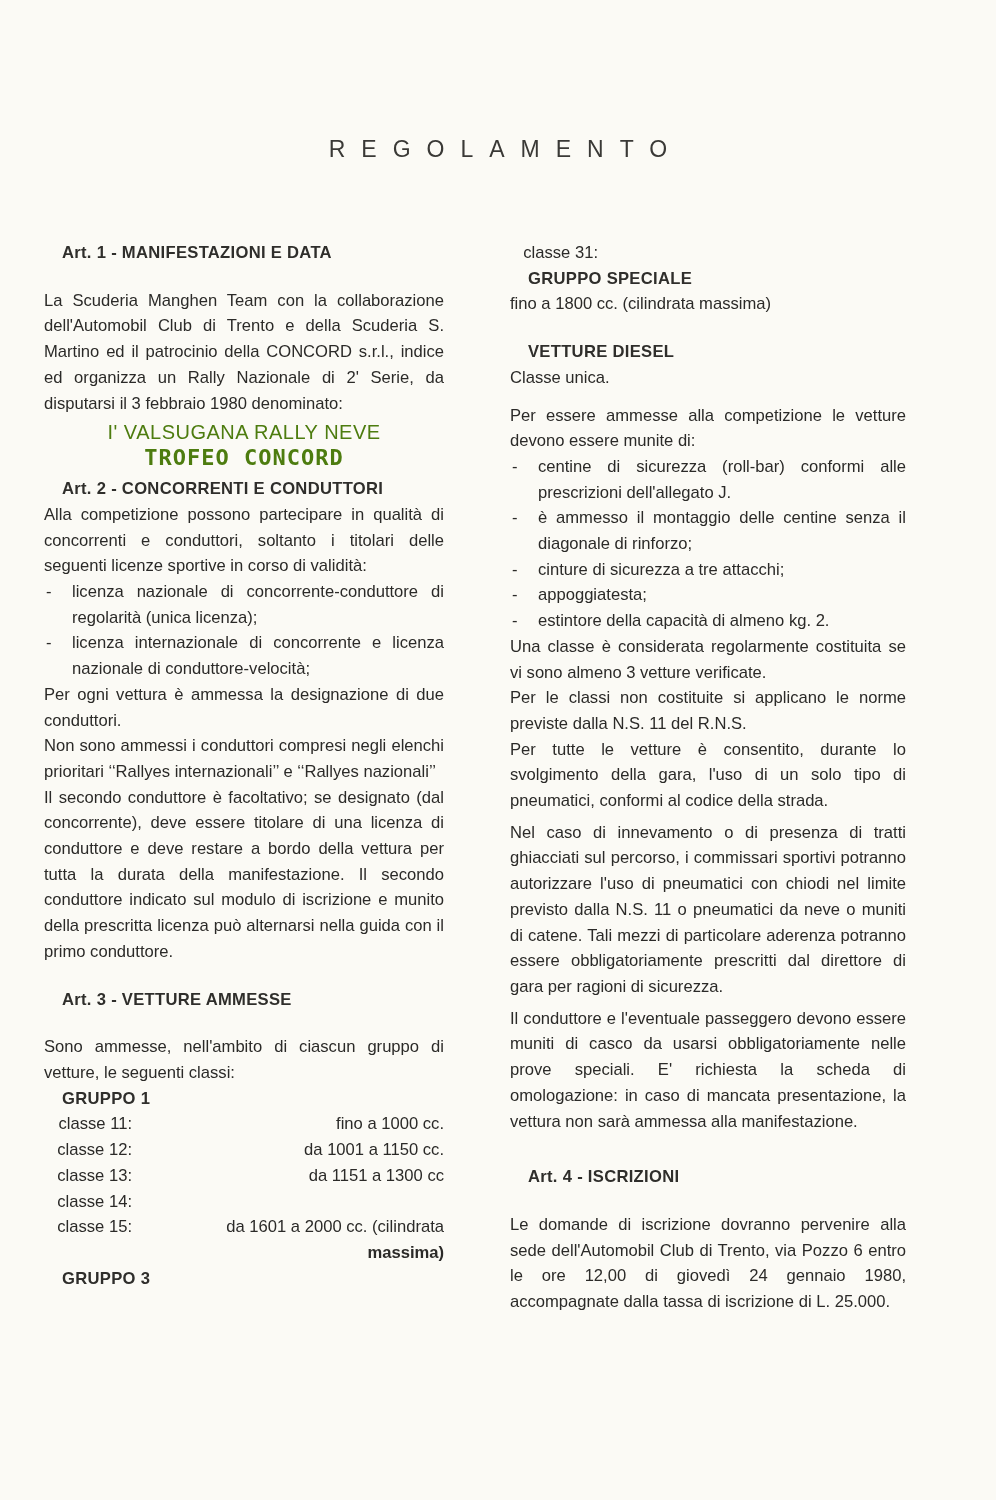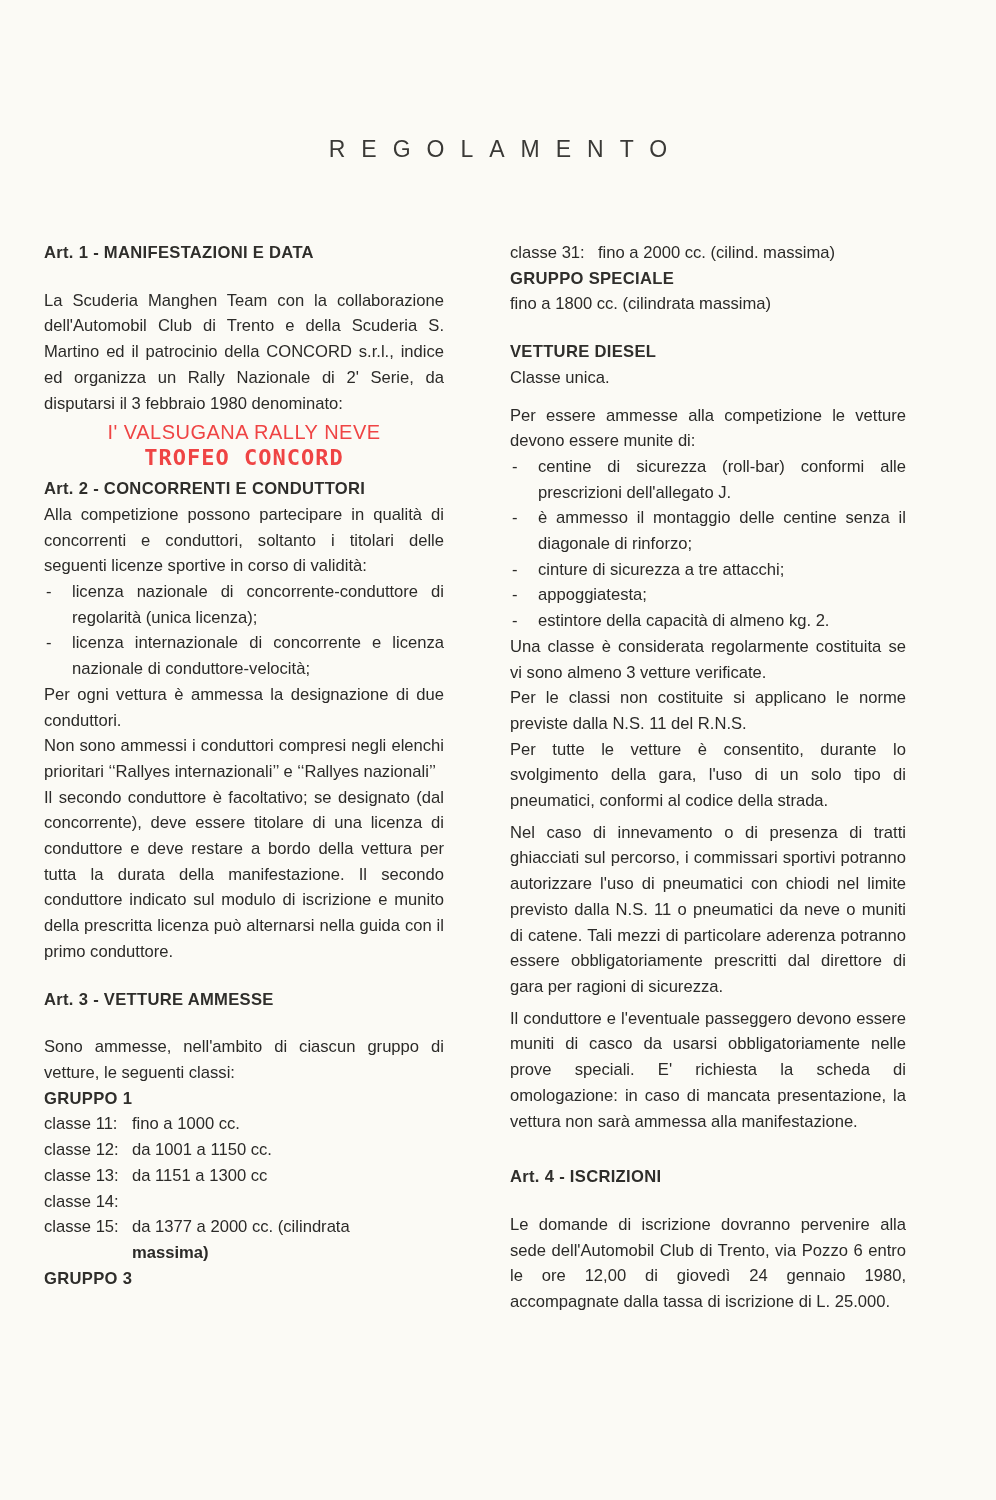--- a/index.html
+++ b/index.html
@@ -14,33 +14,33 @@
   .page-title {
     position: absolute; top: 136px; left: 0; width: 996px;
     text-align: center;
     font-size: 23px; letter-spacing: 16px;
     color: #3a3936;
     padding-left: 16px; box-sizing: border-box;
   }
   .col { position: absolute; font-size: 16.6px; line-height: 25.7px; }
   .col-left { left: 44px; width: 400px; top: 240px; }
   .col-right { left: 510px; width: 396px; top: 240px; }
-  .heading { font-weight: bold; letter-spacing: 0.3px; color: #2f2e2b; }
+  .heading { font-weight: bold; letter-spacing: 0.3px; color: #2f2e2b; margin-left: 18px; }
   .p { text-align: justify; text-align-last: left; }
   .gap-s { height: 12px; }
   .gap-m { height: 22px; }
   .event-title {
     text-align: center; font-size: 20px; line-height: 25px;
-    letter-spacing: 0.5px; color: #ef4444; margin: 4px 0 2px;
+    letter-spacing: 0.5px; color: #4d7c0f; margin: 4px 0 2px;
   }
   .event-title .sub { font-family: "DejaVu Sans Mono", monospace; font-size: 22px; font-weight: bold; letter-spacing: 1px; }
   .bullet { display: flex; }
   .bullet .dash { width: 26px; flex: none; padding-left: 2px; }
   .bullet .txt { flex: 1; text-align: justify; text-align-last: left; }
-  .classe { display: flex; }
+  .classe { display: flex; text-align: right; }
   .classe .lbl { width: 88px; flex: none; }
   .classe .val { flex: 1; }
   .classe .val .cont { display: block; font-weight: bold; }
 </style>
 </head>
 <body>
 
 <div class="page-title">REGOLAMENTO</div>
 
 <div class="col col-left">
@@ -80,31 +80,30 @@
   <div class="classe">
     <span class="lbl">classe 13:</span>
     <span class="val">da 1151 a 1300 cc</span>
   </div>
   <div class="classe">
     <span class="lbl">classe 14:</span>
   </div>
   <div class="classe">
     <span class="lbl">classe 15:</span>
     <span class="val">
-      <span>da 1377 a 2000 cc. (cilindrata</span>
+      <span>da 1601 a 2000 cc. (cilindrata</span>
       <span class="cont">massima)</span>
     </span>
   </div>
   <div class="heading">GRUPPO 3</div>
 </div>
 
 <div class="col col-right">
   <div class="classe">
     <span class="lbl">classe 31:</span>
-    <span class="val">fino a 2000 cc. (cilind. massima)</span>
   </div>
   <div class="heading">GRUPPO SPECIALE</div>
   <div>fino a 1800 cc. (cilindrata massima)</div>
   <div class="gap-m"></div>
   <div class="heading">VETTURE DIESEL</div>
   <div>Classe unica.</div>
   <div class="gap-s"></div>
   <div class="p">Per essere ammesse alla competizione le vetture devono essere munite di:</div>
   <div class="bullet">
     <span class="dash">-</span>

